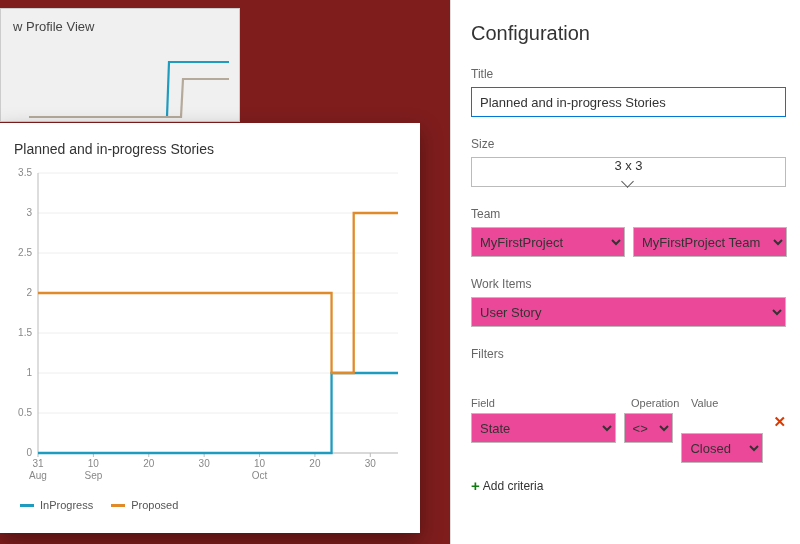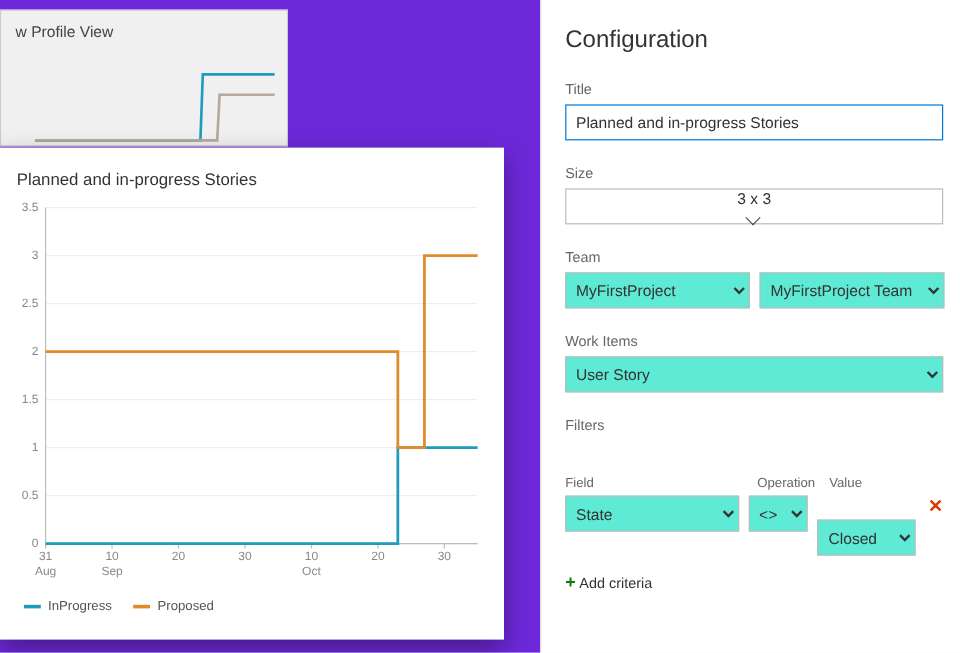--- a/index.html
+++ b/index.html
@@ -2,21 +2,21 @@
 <html><head>
 <meta charset="utf-8">
 <style>
   * { box-sizing: border-box; margin: 0; padding: 0; font-family: "Segoe UI", Arial, sans-serif; }
   html, body { width: 800px; height: 544px; overflow: hidden; background: #fff; }
 
   .root { display: flex; width: 800px; height: 544px; position: relative; }
 
   
   .left-bg {
-    width: 450px; height: 544px; background: #6d28d9; position: relative;
+    width: 450px; height: 544px; background: #7f1d1d; position: relative;
   }
   .bg-card {
     position: absolute; left: 0; top: 8px; width: 240px; height: 114px;
     background: #f0f0f0; border: 1px solid #ccc; padding: 10px 12px;
     color: #444;
   }
   .bg-card-title { font-size: 13px; }
   .bg-mini-chart {
     position: absolute; left: 28px; top: 48px; width: 200px; height: 68px;
   }
@@ -54,21 +54,21 @@
     padding: 0 8px; color: #333; background: #fff; display: flex;
     align-items: center; justify-content: space-between; cursor: pointer; flex-direction: column;
   }
   .select-row { display: flex; gap: 8px; }
   .chevron {
     width: 9px; height: 9px; border-right: 1.3px solid #555; border-bottom: 1.3px solid #555;
     transform: rotate(45deg); margin-right: 2px;
   }
   .native-sel {
     height: 30px; border: 1px solid #bbb; font-size: 13px; padding: 0 4px;
-    background: #5eead4; color: #333;
+    background: #ec4899; color: #333;
   }
 
   .filters-header { font-size: 12px; color: #666; margin-bottom: 6px; }
   .filters-cols { display: flex; gap: 8px; font-size: 11px; color: #666; margin-bottom: 4px; margin-top: 36px;}
   .filters-cols .c1 { width: 152px; }
   .filters-cols .c2 { width: 52px; }
   .filters-cols .c3 { width: 86px; }
   .filters-row { display: flex; gap: 8px; }
   .filters-row .native-sel.c1 { width: 152px; }
   .filters-row .native-sel.c2 { width: 52px; }

